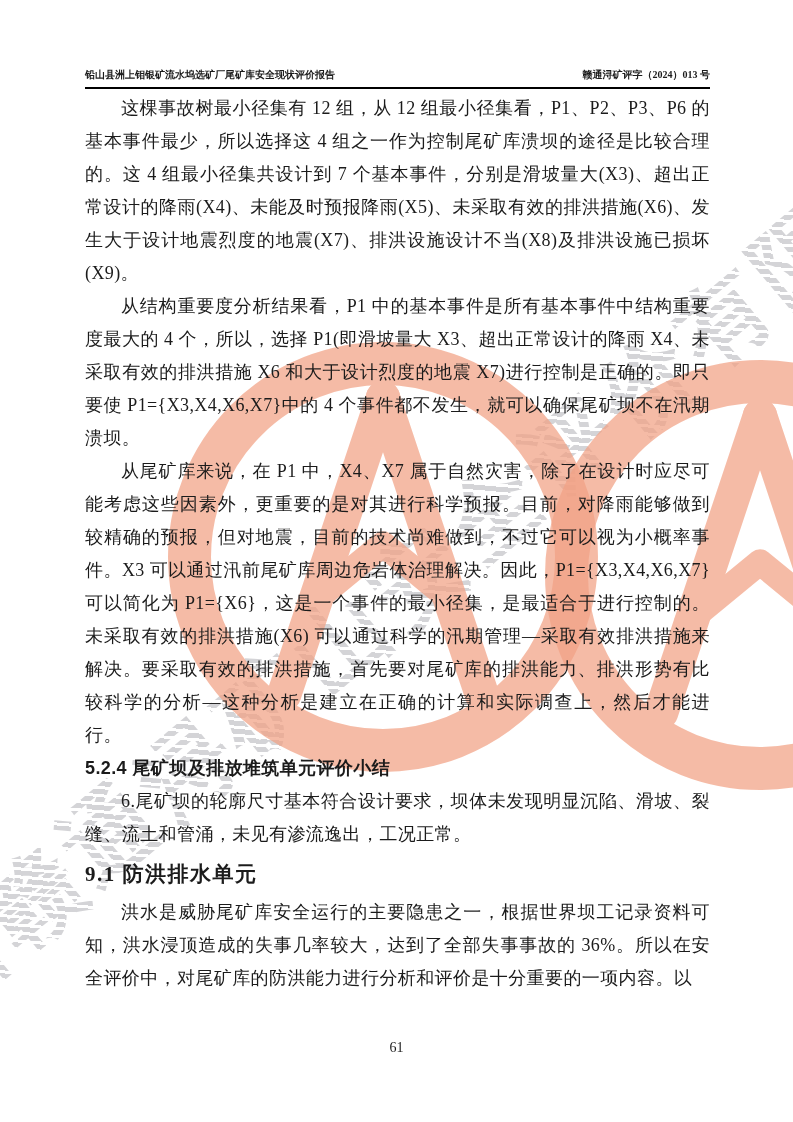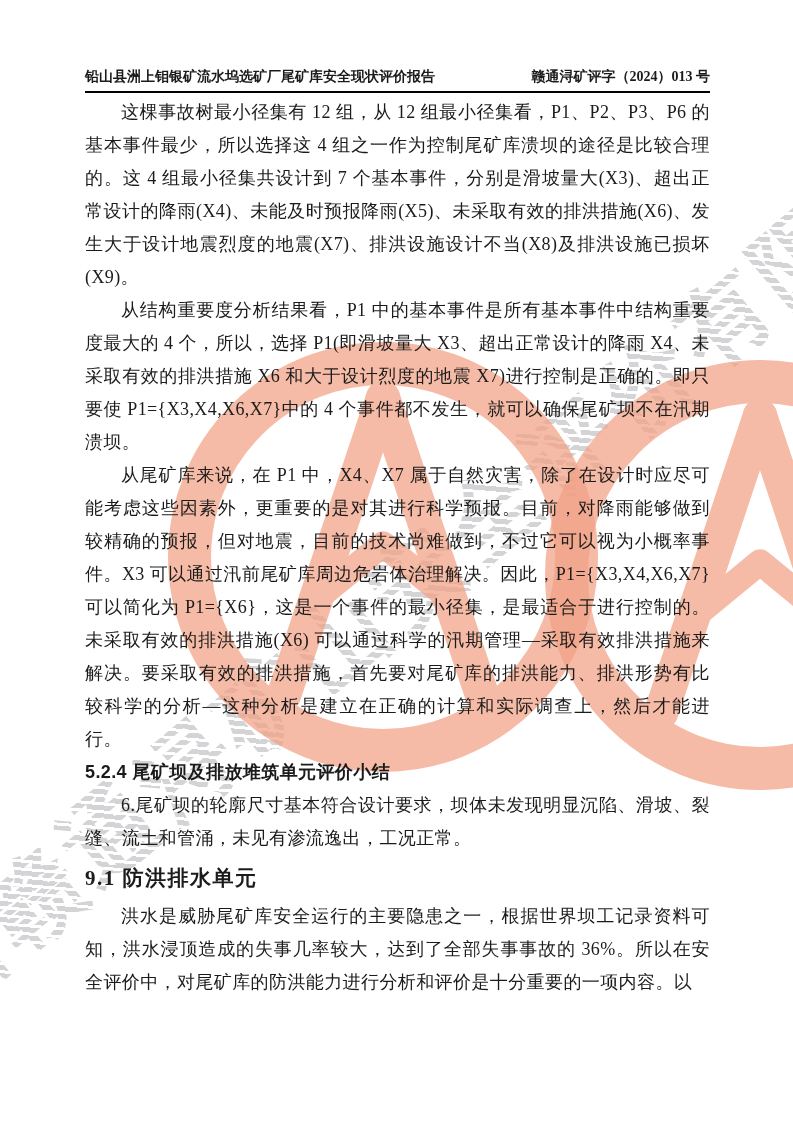--- a/index.html
+++ b/index.html
@@ -17,21 +17,21 @@
   .page-inner {
     position: relative;
     z-index: 10;
     padding: 68px 83px 0 85px;
   }
   
   .doc-header {
     display: flex;
     justify-content: space-between;
     align-items: flex-end;
-    font-size: 14px;
+    font-size: 10px;
     font-weight: bold;
     padding-bottom: 5px;
     border-bottom: 2px solid #000;
   }
   
   .doc-body {
     margin-top: 3px;
     font-size: 18px;
     line-height: 33px;
     text-align: justify;
@@ -127,14 +127,15 @@
       <p class="indent">从结构重要度分析结果看，P1 中的基本事件是所有基本事件中结构重要度最大的 4 个，所以，选择 P1(即滑坡量大 X3、超出正常设计的降雨 X4、未采取有效的排洪措施 X6 和大于设计烈度的地震 X7)进行控制是正确的。即只要使 P1={X3,X4,X6,X7}中的 4 个事件都不发生，就可以确保尾矿坝不在汛期溃坝。</p>
       <p class="indent">从尾矿库来说，在 P1 中，X4、X7 属于自然灾害，除了在设计时应尽可能考虑这些因素外，更重要的是对其进行科学预报。目前，对降雨能够做到较精确的预报，但对地震，目前的技术尚难做到，不过它可以视为小概率事件。X3 可以通过汛前尾矿库周边危岩体治理解决。因此，P1={X3,X4,X6,X7}可以简化为 P1={X6}，这是一个事件的最小径集，是最适合于进行控制的。未采取有效的排洪措施(X6) 可以通过科学的汛期管理—采取有效排洪措施来解决。要采取有效的排洪措施，首先要对尾矿库的排洪能力、排洪形势有比较科学的分析—这种分析是建立在正确的计算和实际调查上，然后才能进行。</p>
       <div class="heading-424">5.2.4 尾矿坝及排放堆筑单元评价小结</div>
       <p class="indent">6.尾矿坝的轮廓尺寸基本符合设计要求，坝体未发现明显沉陷、滑坡、裂缝、流土和管涌，未见有渗流逸出，工况正常。</p>
       <div class="heading-53">9.1 防洪排水单元</div>
       <p class="indent">洪水是威胁尾矿库安全运行的主要隐患之一，根据世界坝工记录资料可知，洪水浸顶造成的失事几率较大，达到了全部失事事故的 36%。所以在安全评价中，对尾矿库的防洪能力进行分析和评价是十分重要的一项内容。以</p>
     </div>
 
   </div>
 
+  <div class="doc-footer">61</div>
 
 </div>
 
 </body></html>

